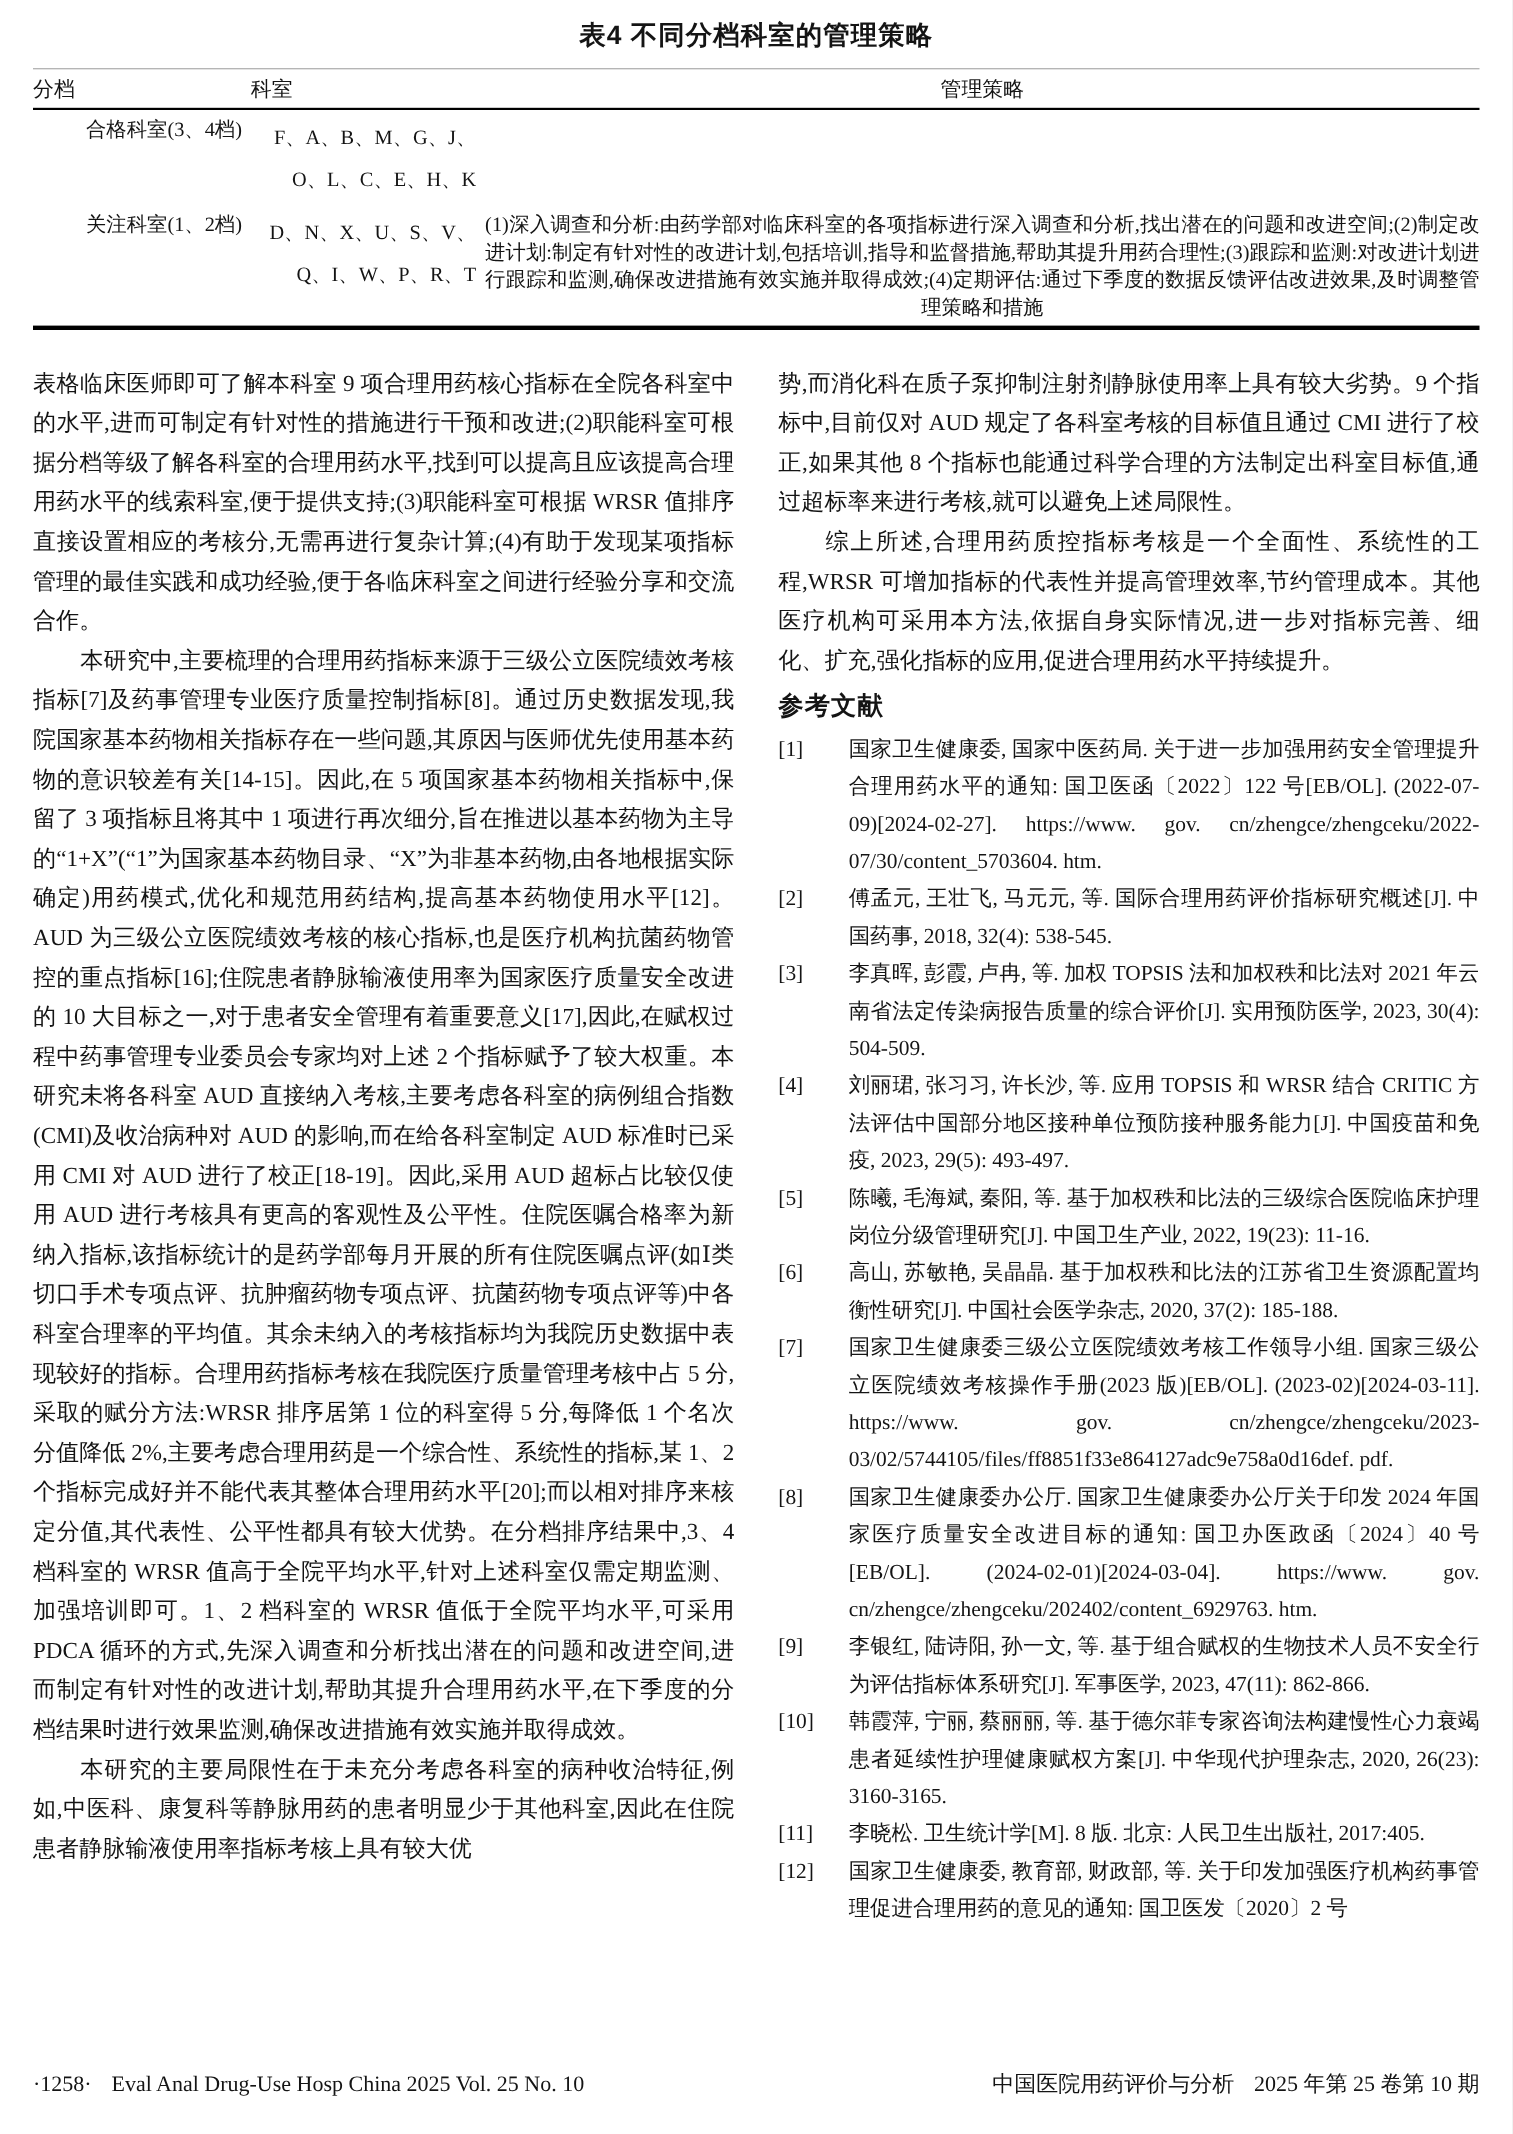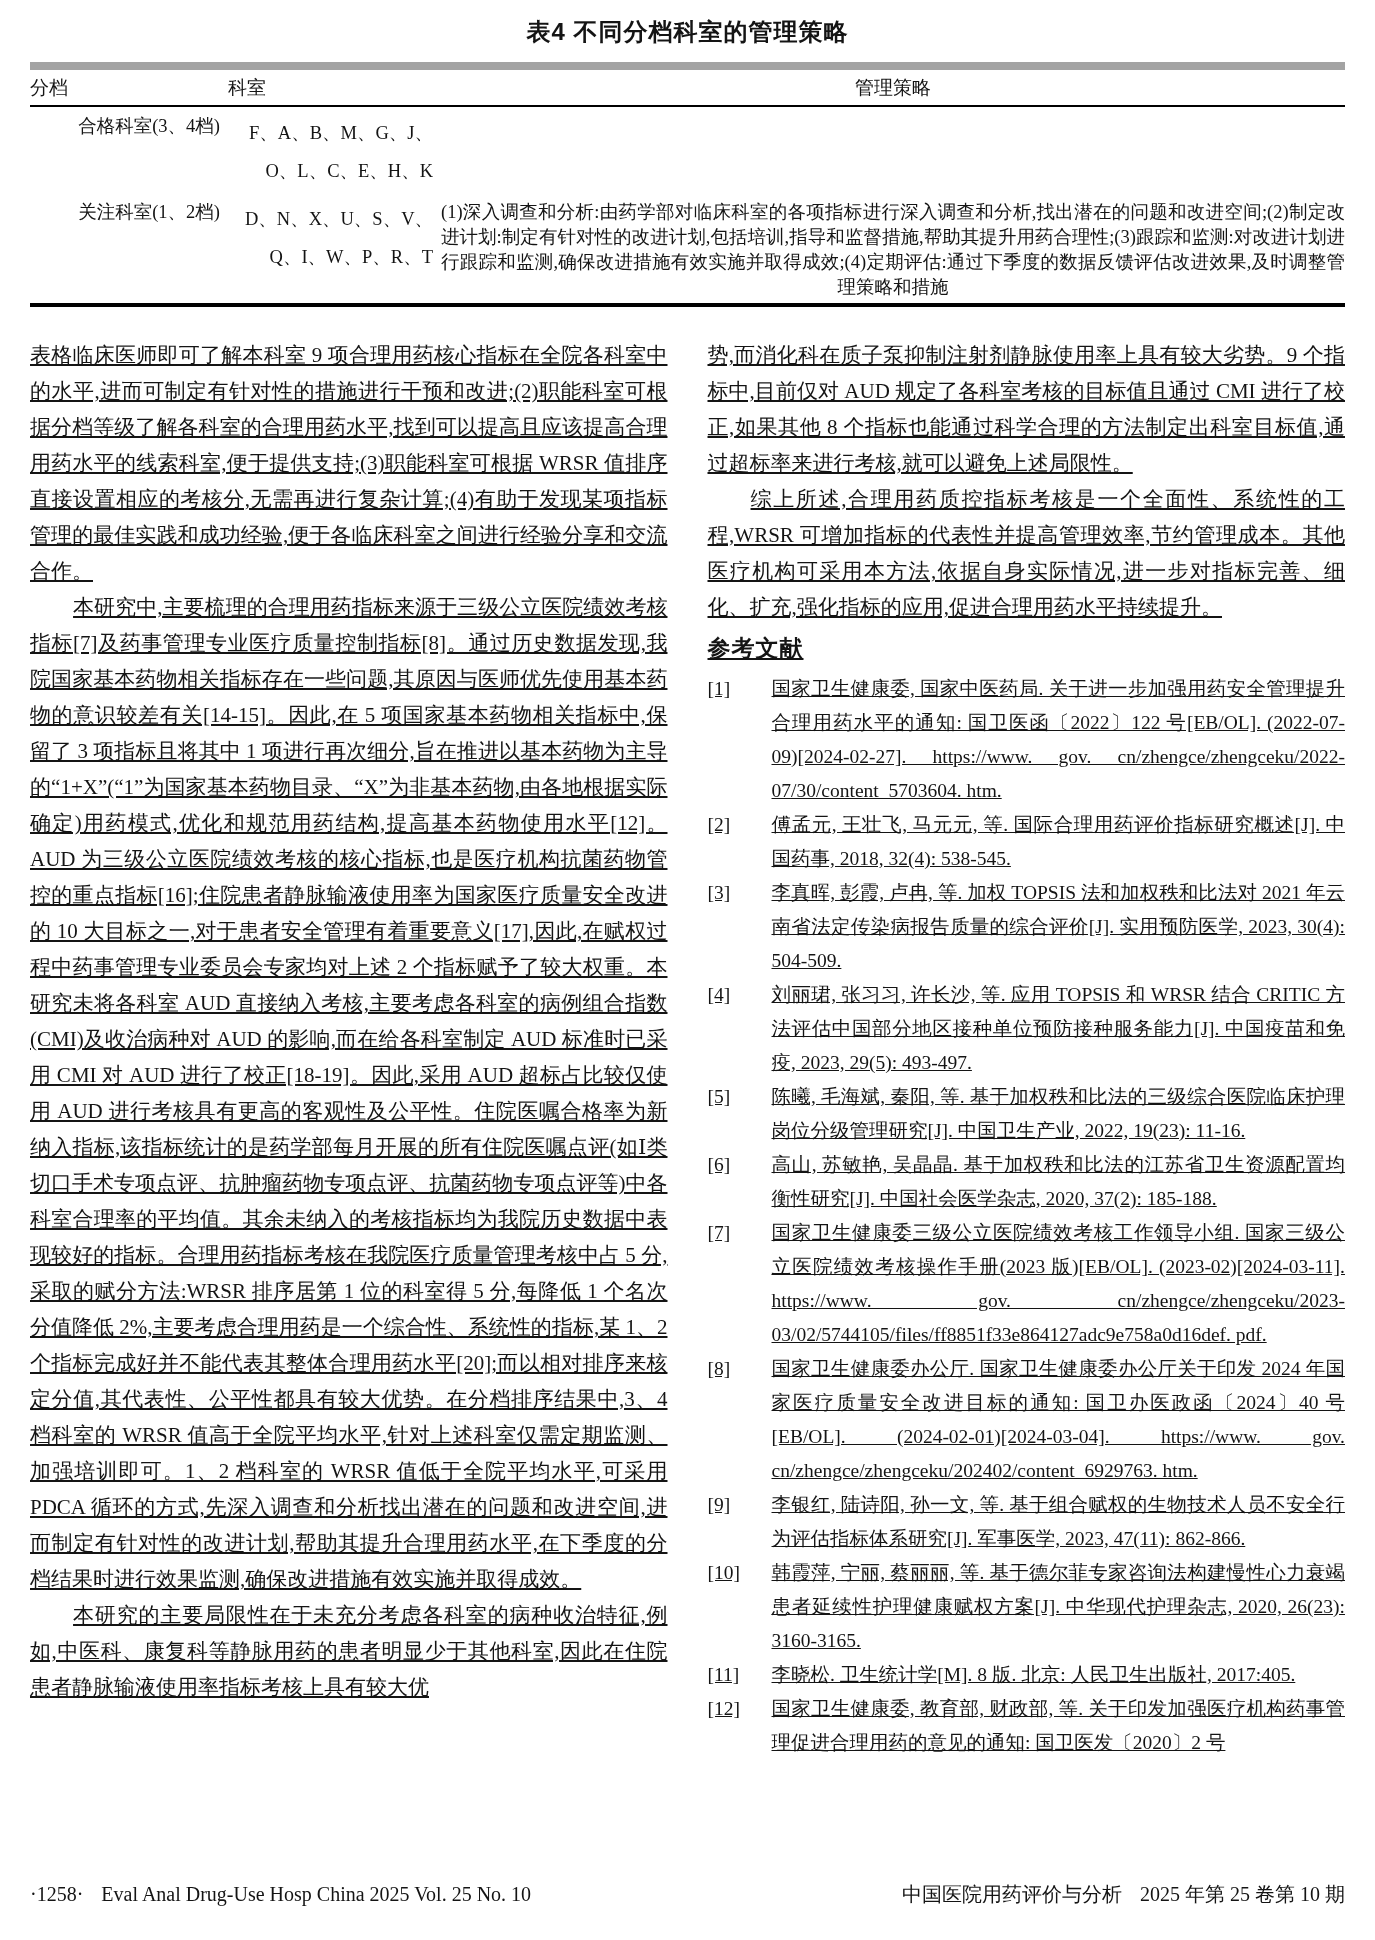--- a/index.html
+++ b/index.html
@@ -7,33 +7,33 @@
     position:relative; width:1375px; height:1940px; margin:0 auto;
     background:#ffffff; color:#141414; overflow:hidden; box-sizing:border-box;
     padding:0 30px;
     font-family:"Liberation Serif","DejaVu Serif",serif;
   }
   
   .table-title {
     text-align:center; font-weight:bold; font-size:24px; padding-top:16px;
     font-family:"Liberation Sans","DejaVu Sans",sans-serif; letter-spacing:1px;
   }
-  .jtable { margin-top:14px; border-top:8px solid #a3a3a3; border-bottom:4px solid #000; }
+  .jtable { margin-top:14px; border-top:1px solid #a3a3a3; border-bottom:4px solid #000; }
   .thead, .trow { display:grid; grid-template-columns:190px 205px 1fr; column-gap:8px; }
   .thead { border-bottom:2px solid #000; padding:5px 0 4px; font-size:19px; }
   .th-tier { text-align:left; }
   .th-dept { text-align:left; }
   .th-strategy { text-align:center; }
   .trow { padding:7px 0 3px; font-size:18.5px; }
   .cell.tier { text-align:right; line-height:25px; }
   .cell.dept { text-align:right; }
   .dept-line { line-height:38px; }
   .cell.strategy { text-align:justify; text-align-last:center; line-height:25px; }
   
-  .columns { display:flex; gap:40px; margin-top:30px;text-decoration:underline; }
+  .columns { display:flex; gap:40px; margin-top:30px; }
   .col { flex:1 1 0; min-width:0; }
   .para { font-size:21px; line-height:36px; text-align:justify; }
   .para.indent { text-indent:2.05em; }
   
   .ref-heading {
     font-family:"Liberation Sans","DejaVu Sans",sans-serif;
     font-weight:bold; font-size:23px; margin:8px 0 8px; letter-spacing:1px;
   }
   .ref-row { display:flex; font-size:19.5px; line-height:34px; }
   .ref-num { width:64px; flex:0 0 64px; }

